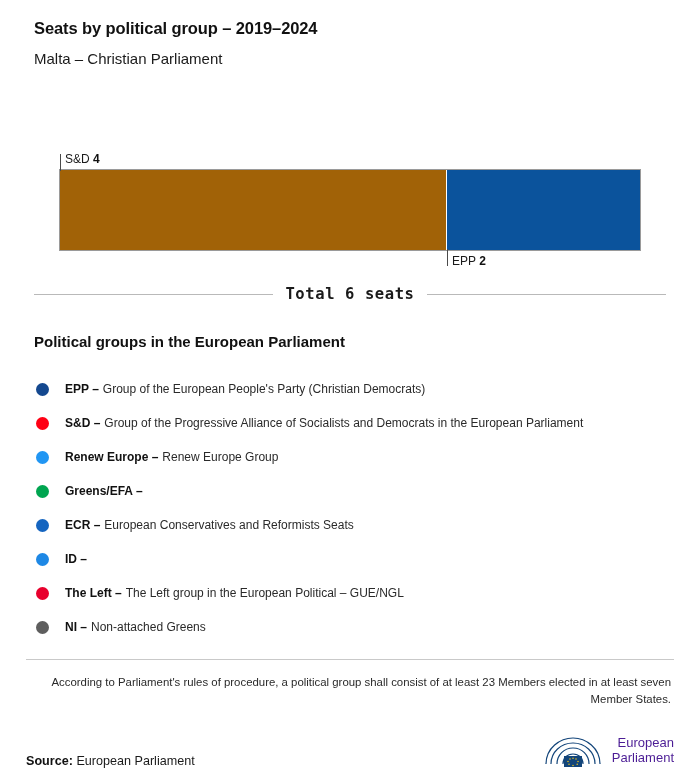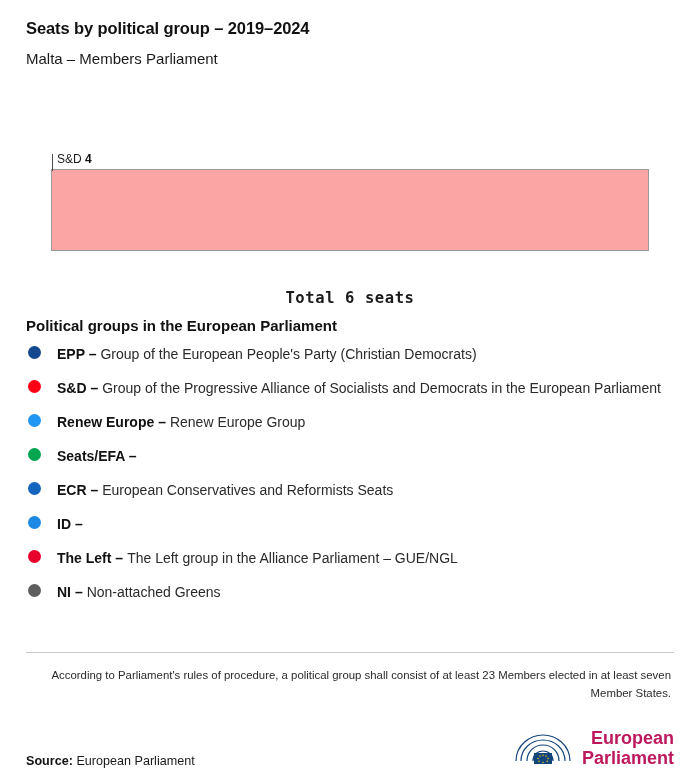--- a/index.html
+++ b/index.html
@@ -6,21 +6,21 @@
   html, body { margin: 0; padding: 0; }
   body {
     width: 700px;
     height: 784px;
     background: #ffffff;
     font-family: "Liberation Sans", sans-serif;
     color: #1a1a1a;
     position: relative;
     overflow: hidden;
   }
-  .page { padding: 0 26px; }
+  .page { padding: 0 34px; }
 
   .title {
     font-size: 16.5px;
     font-weight: bold;
     letter-spacing: -0.1px;
     margin: 19px 0 0 0;
     color: #111;
   }
   .subtitle {
     font-size: 15px;
@@ -87,50 +87,49 @@
     background: #4a4a4a;
   }
   .lbl-name { font-weight: normal; color: #1a1a1a; }
   .lbl-val { font-weight: bold; color: #111; }
 
   
   .total-row {
     display: flex;
     align-items: center;
     margin-top: 48px;
-    gap: 4px;
-    flex-direction: column;
+    gap: 12px;
   }
   .total-rule {
     flex: 1;
     height: 1px;
     background: #b9b9b9;
   }
   .total-text {
     font-family: "DejaVu Sans Mono", monospace;
     font-size: 15.5px;
     font-weight: bold;
     letter-spacing: 0.6px;
     color: #1a1a1a;
     white-space: nowrap;
   }
 
   
   .legend-title {
     font-size: 15px;
     font-weight: bold;
-    margin: 6px 0 0 0;
+    margin: 30px 0 0 0;
     color: #111;
   }
   .legend-list { margin-top: 12px; }
   .legend-item {
     display: flex;
-    align-items: flex-start;
+    align-items: flex-end;
     height: 34px;
-    font-size: 14px;
+    font-size: 12px;
   }
   .dot {
     width: 13px;
     height: 13px;
     border-radius: 50%;
     flex: 0 0 13px;
     margin-right: 16px;
     margin-left: 2px;
   }
   .legend-abbr {
@@ -171,45 +170,51 @@
     font-size: 12.6px;
     color: #1a1a1a;
   }
   .source b { color: #111; }
   .logo {
     display: flex;
     align-items: center;
     gap: 8px;
   }
   .logo-text {
-    font-size: 18px;
-    font-weight: bold;
+    font-size: 13px;
+    font-weight: normal;
     line-height: 1.12;
-    color: #be185d;
+    color: #4c1d95;
     white-space: pre-line;
   }
 </style>
 </head>
 <body>
 
 <div class="page">
 
   <h1 class="title">Seats by political group – 2019–2024</h1>
-  <h2 class="subtitle">Malta – Members Parliament</h2>
+  <h2 class="subtitle">Malta – Christian Parliament</h2>
 
   <div class="chart-area">
     <div class="bar-wrap">
 
-      <div class="bar-seg" style="flex: 4 0 0; background: #fca5a5; text-align: right;">
+      <div class="bar-seg" style="flex: 4 0 0; background: #a16207; text-align: right;">
         <div class="label-above">
           <span class="lbl-name">S&amp;D</span>
           <span class="lbl-val">4</span>
         </div>
       </div>
 
+      <div class="bar-seg" style="flex: 2 0 0; background: #0B539C;">
+        <div class="label-below">
+          <span class="lbl-name">EPP</span>
+          <span class="lbl-val">2</span>
+        </div>
+      </div>
 
     </div>
   </div>
 
   <div class="total-row">
     <div class="total-rule"></div>
     <div class="total-text">Total 6 seats</div>
     <div class="total-rule"></div>
   </div>
 
@@ -230,38 +235,38 @@
     </div>
 
     <div class="legend-item">
       <span class="dot" style="background:#2196F3"></span>
       <span class="legend-abbr">Renew Europe –</span>
       <span class="legend-desc">Renew Europe Group</span>
     </div>
 
     <div class="legend-item">
       <span class="dot" style="background:#00A550"></span>
-      <span class="legend-abbr">Seats/EFA –</span>
+      <span class="legend-abbr">Greens/EFA –</span>
     </div>
 
     <div class="legend-item">
       <span class="dot" style="background:#1565C0"></span>
       <span class="legend-abbr">ECR –</span>
       <span class="legend-desc">European Conservatives and Reformists Seats</span>
     </div>
 
     <div class="legend-item">
       <span class="dot" style="background:#1E88E5"></span>
       <span class="legend-abbr">ID –</span>
     </div>
 
     <div class="legend-item">
       <span class="dot" style="background:#E8002D"></span>
       <span class="legend-abbr">The Left –</span>
-      <span class="legend-desc">The Left group in the Alliance Parliament – GUE/NGL</span>
+      <span class="legend-desc">The Left group in the European Political – GUE/NGL</span>
     </div>
 
     <div class="legend-item">
       <span class="dot" style="background:#5E5E5E"></span>
       <span class="legend-abbr">NI –</span>
       <span class="legend-desc">Non-attached Greens</span>
     </div>
 
   </div>
 </div>

